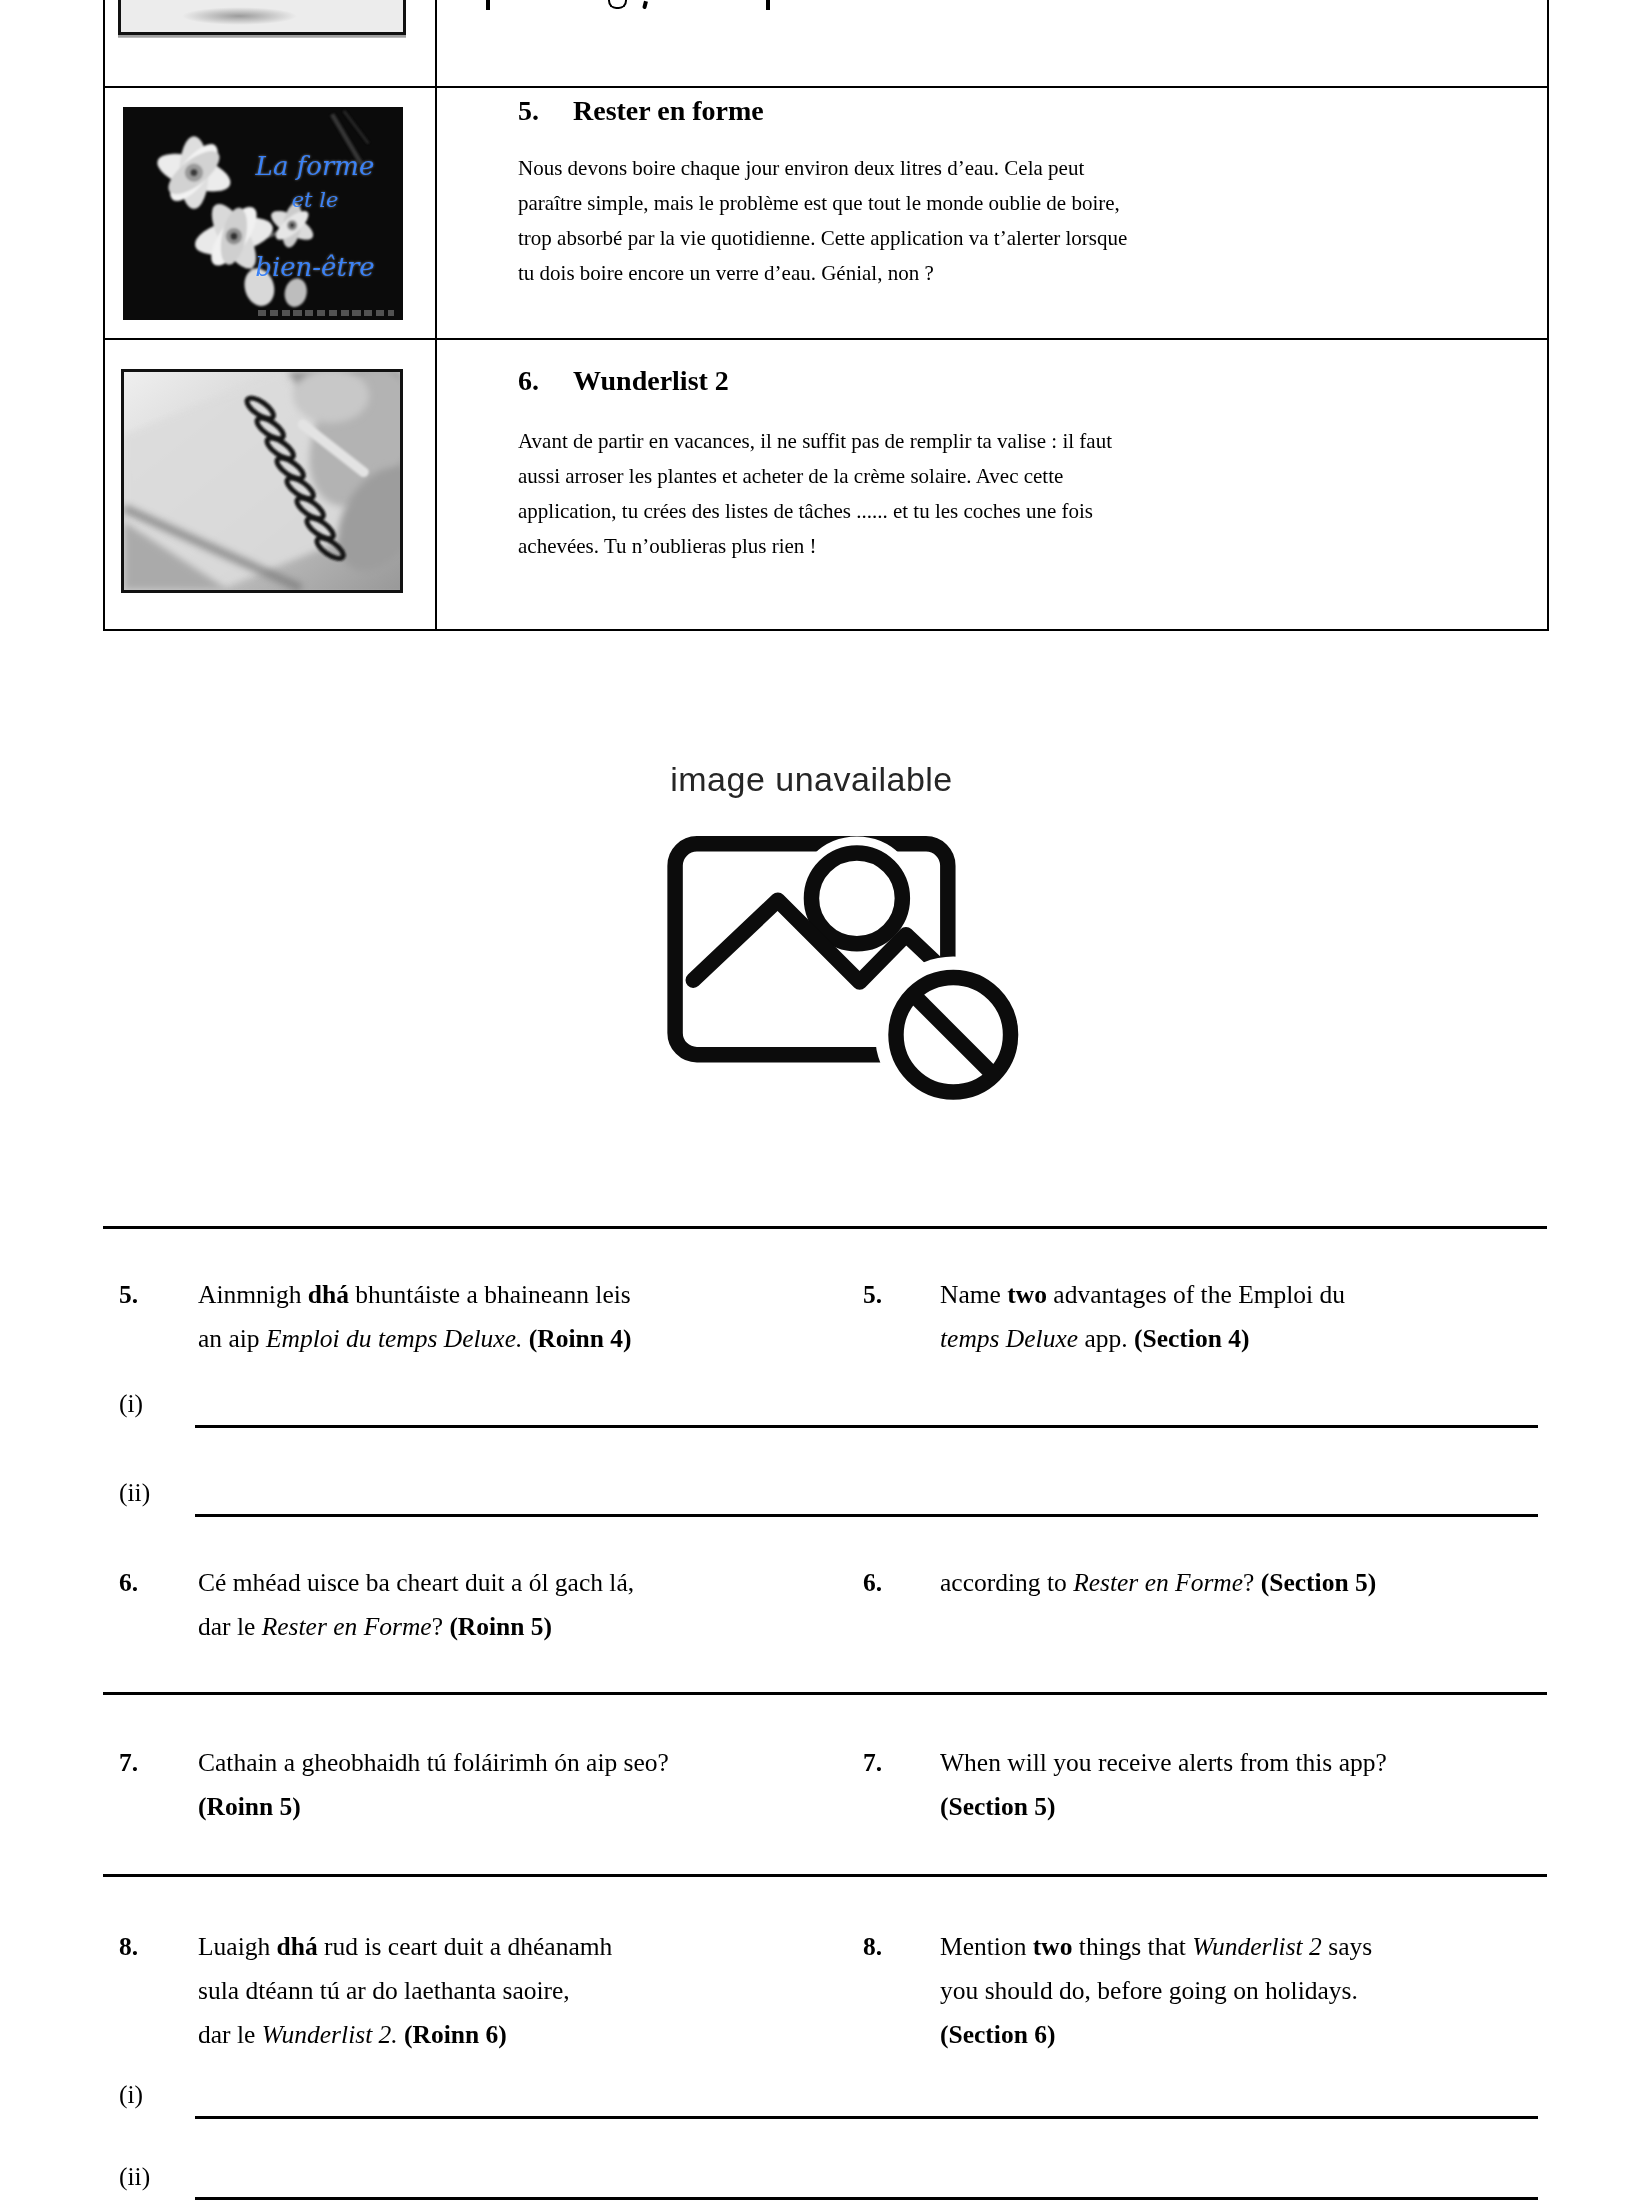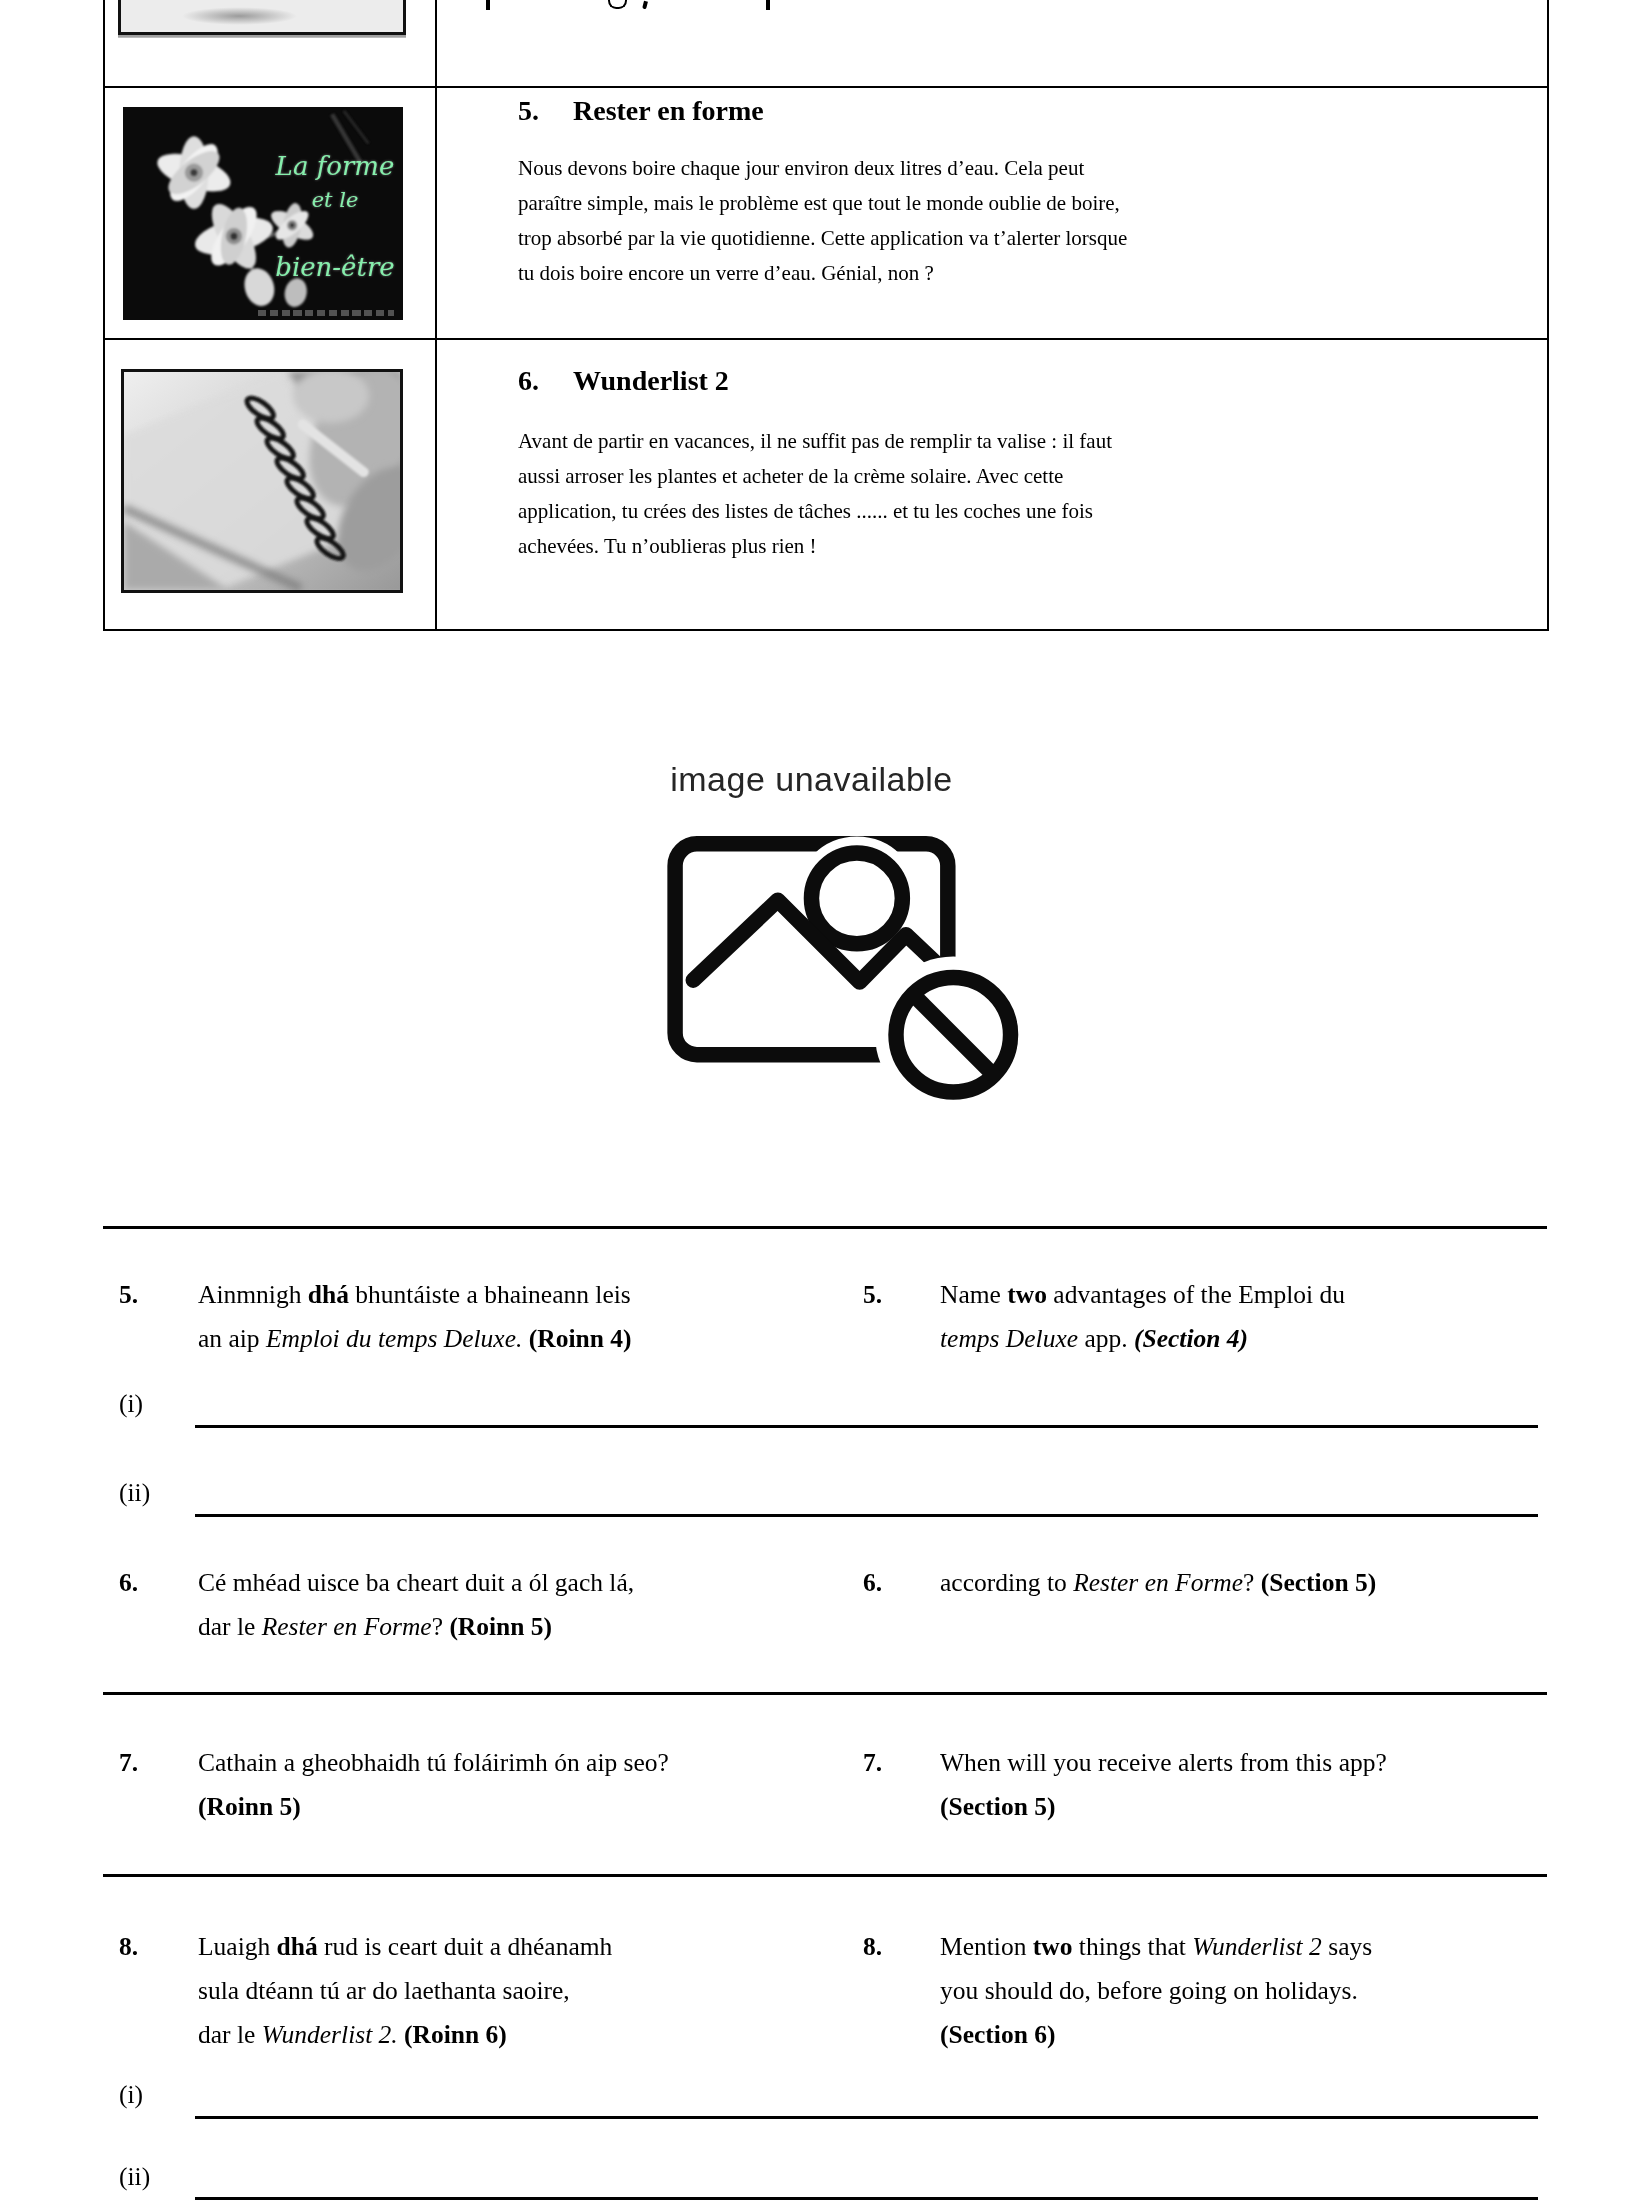--- a/index.html
+++ b/index.html
@@ -23,22 +23,22 @@
   .desc-bowl{position:absolute; top:-3.6px; width:14.5px; height:11px; border:2.7px solid #000; border-top:none;
              border-radius:0 0 8.2px 8.2px; background:transparent;}
   .desc-comma{width:3.6px; height:8.2px; top:0.9px; transform:rotate(14deg); border-radius:0 0 2.7px 2.7px;}
   
   .cellhead{position:absolute; font-weight:bold; font-size:28px; white-space:nowrap;}
   .cellhead .hnum{display:inline-block; width:55px;}
   .para{position:absolute; font-size:21px; line-height:35px;}
   .para div{white-space:nowrap;}
   
   .orchid-img{position:absolute; left:123px; top:107px; width:280px; height:213px; background:#0b0b0b; overflow:hidden;}
-  .orchid-caption{position:absolute; right:0; top:0; width:136px; height:100%; text-align:center;
-                  color:#86efac; font-family:"DejaVu Serif", serif; font-style:italic;}
+  .orchid-caption{position:absolute; right:20px; top:0; width:136px; height:100%; text-align:center;
+                  color:#3b82f6; font-family:"DejaVu Serif", serif; font-style:italic;}
   .oc-big{font-size:26px; text-shadow:0 0 2.7px rgba(255,255,255,.45);margin-top:40px;}
   .oc-sm{font-size:21px; margin-top:7.3px; text-shadow:0 0 2.7px rgba(255,255,255,.45);}
   .orchid-caption .oc-big:first-child{margin-top:44px;}
   .orchid-url{position:absolute; right:9px; bottom:3.6px; width:136px; height:6.4px; opacity:.5;
               background:repeating-linear-gradient(90deg,#9a9a9a 0 8.2px, rgba(0,0,0,0) 8.2px 11.8px);}
   
   .notebook-img{position:absolute; left:121px; top:369px; width:276px; height:218px; border:3.6px solid #111; overflow:hidden;}
   
   .ph-label{position:absolute; left:648px; top:760px; width:327px; text-align:center;
             font-family:"Liberation Sans", sans-serif; font-size:34px; color:#262626; letter-spacing:0.5px;}
@@ -196,21 +196,21 @@
 
   <div class="qrow" style="top:1273px">
     <div class="qnum qnum-l">5.</div>
     <div class="qtext qtext-l">
         <div><span>Ainmnigh </span><span style="font-weight: bold;">dhá</span><span> bhuntáiste a bhaineann leis</span></div>
         <div><span>an aip </span><span style="font-style: italic;">Emploi du temps Deluxe.</span><span>  </span><span style="font-weight: bold;">(Roinn 4)</span></div>
       </div>
     <div class="qnum qnum-r">5.</div>
     <div class="qtext qtext-r">
         <div><span>Name </span><span style="font-weight: bold;">two</span><span> advantages of the </span><span style=" margin-top: 48px;">Emploi du</span></div>
-        <div><span style="font-style: italic;">temps Deluxe</span><span> app.  </span><span style="font-weight: bold; font-style: italic;">(Section 4)</span></div>
+        <div><span style="font-style: italic;">temps Deluxe</span><span> app.  </span><span style="font-weight: bold;">(Section 4)</span></div>
       </div>
   </div>
 
   <div class="ans-label" style="top:1389px">(i)</div>
   <div class="ans-line" style="top:1425px"></div>
   <div class="ans-label" style="top:1478px">(ii)</div>
   <div class="ans-line" style="top:1514px"></div>
 
   <div class="qrow" style="top:1561px">
     <div class="qnum qnum-l">6.</div>

